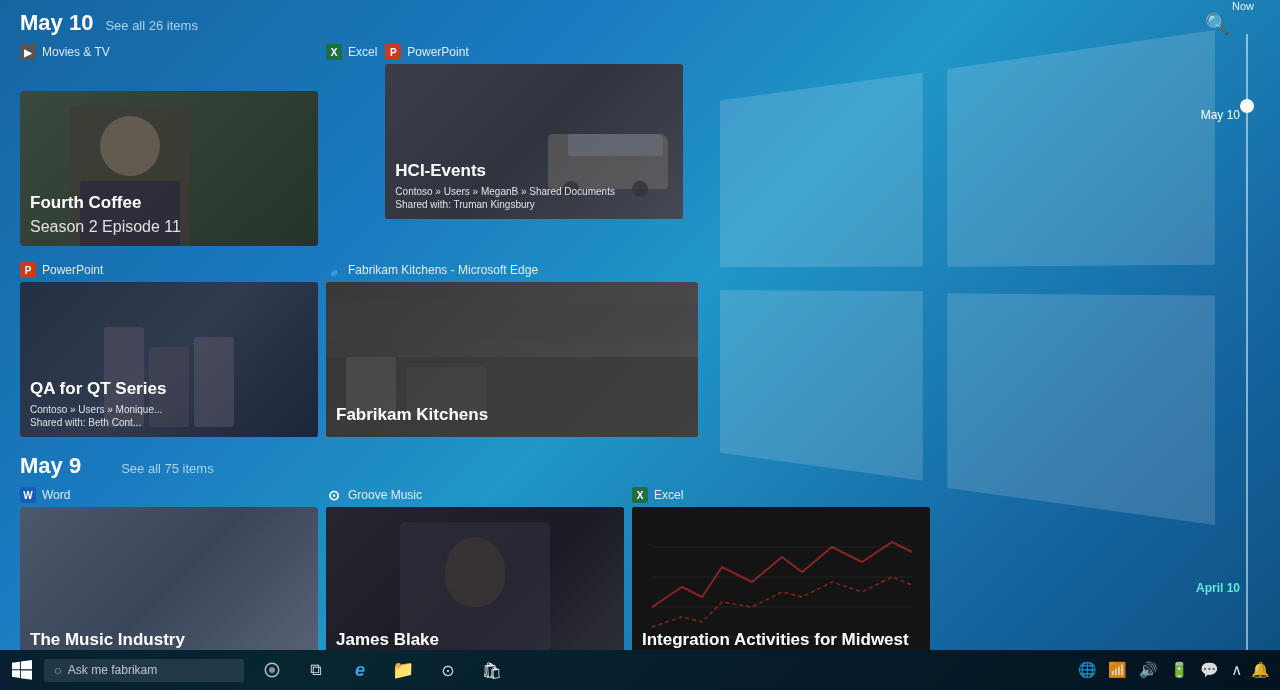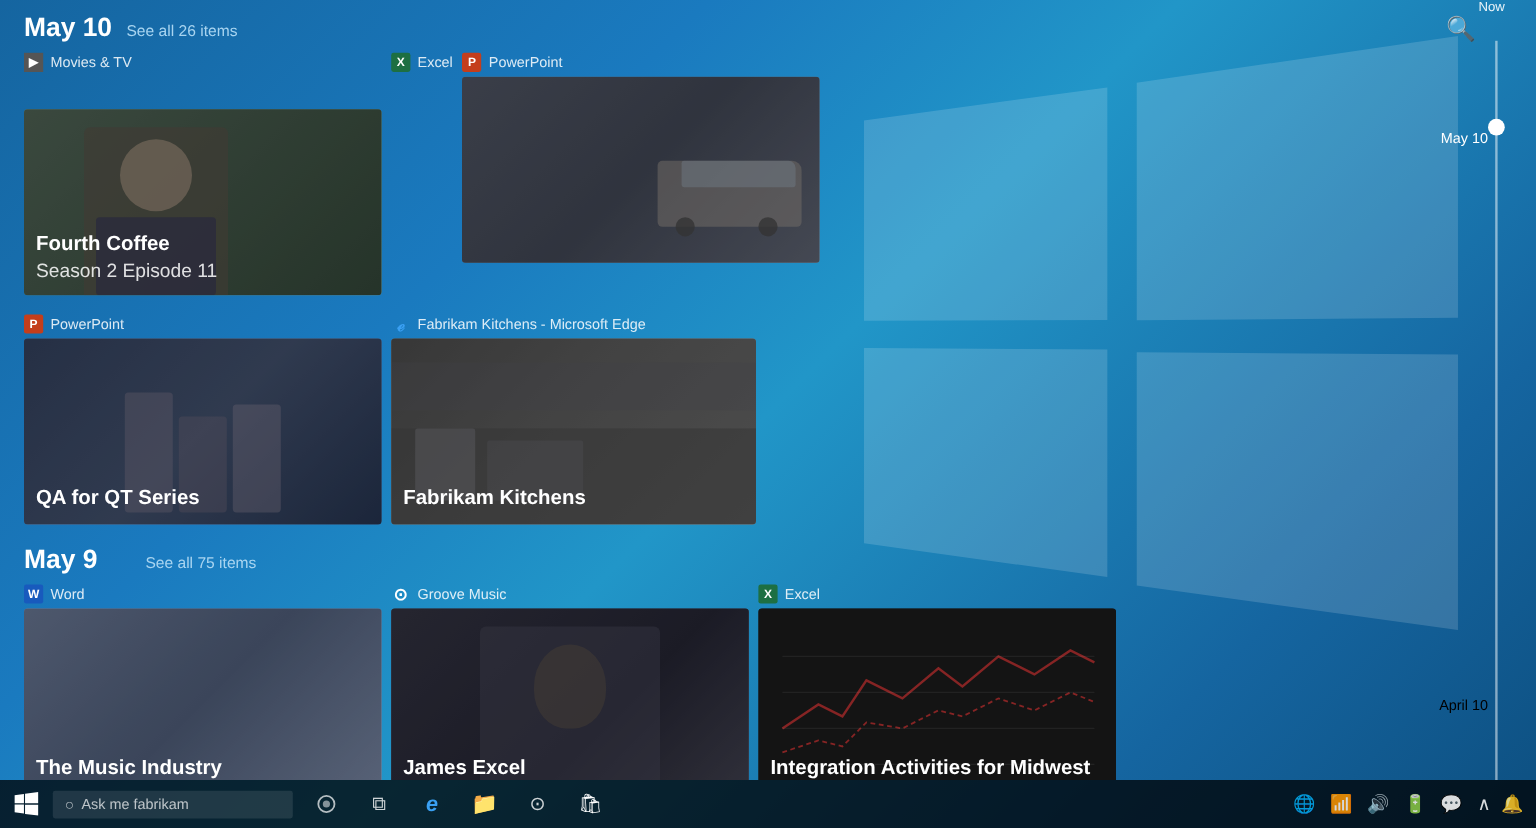--- a/index.html
+++ b/index.html
@@ -91,21 +91,21 @@
     
     .card {
       width: 298px;
       height: 155px;
       border-radius: 3px;
       overflow: hidden;
       position: relative;
       cursor: pointer;
     }
     .card-wide {
-      width: 304px;
+      width: 372px;
     }
     .card-overlay {
       position: absolute;
       inset: 0;
       background: rgba(0,0,0,0.35);
     }
     .card-content {
       position: absolute;
       bottom: 0;
       left: 0;
@@ -252,22 +252,23 @@
       top: 108px;
       font-size: 12px;
       color: white;
       white-space: nowrap;
     }
     .timeline-label-apr10 {
       position: absolute;
       right: 22px;
       bottom: 55px;
       font-size: 12px;
-      color: #000000;
+      color: #5eead4;
       white-space: nowrap;
+      font-weight: bold;
     }
 
     
     .top-search {
       position: absolute;
       top: 12px;
       right: 50px;
       z-index: 10;
       color: rgba(255,255,255,0.8);
       font-size: 20px;
@@ -425,20 +426,22 @@
         <div style="position:absolute;inset:0;background:linear-gradient(135deg,#5a6070 0%,#4a5060 50%,#6a7080 100%);">
 
           <div style="position:absolute;bottom:30px;right:15px;width:120px;height:55px;background:rgba(180,170,160,0.5);border-radius:4px 8px 4px 4px;">
             <div style="position:absolute;top:0;left:20px;right:5px;height:22px;background:rgba(180,200,220,0.4);border-radius:2px 6px 2px 2px;"></div>
             <div style="position:absolute;bottom:-8px;left:15px;width:16px;height:16px;border-radius:50%;background:rgba(80,80,80,0.8);"></div>
             <div style="position:absolute;bottom:-8px;right:20px;width:16px;height:16px;border-radius:50%;background:rgba(80,80,80,0.8);"></div>
           </div>
         </div>
         <div class="card-overlay"></div>
         <div class="card-content">
+          <div class="card-title">HCI-Events</div>
+          <div class="card-subtitle" style="font-size:10px;">Contoso » Users » MeganB » Shared Documents<br>Shared with: Truman Kingsbury</div>
         </div>
       </div>
     </div>
 
   </div>
 
   <div class="cards-row">
 
     <div class="card-wrapper">
       <div class="app-label">
@@ -450,20 +453,21 @@
 
           <div style="position:absolute;inset:10px;display:flex;gap:5px;align-items:flex-end;justify-content:center;">
             <div style="width:40px;height:100px;background:rgba(150,140,160,0.4);border-radius:3px;"></div>
             <div style="width:40px;height:80px;background:rgba(130,120,140,0.4);border-radius:3px;"></div>
             <div style="width:40px;height:90px;background:rgba(160,150,170,0.4);border-radius:3px;"></div>
           </div>
         </div>
         <div class="card-overlay"></div>
         <div class="card-content">
           <div class="card-title">QA for QT Series</div>
+          <div class="card-subtitle" style="font-size:10px;">Contoso » Users » Monique...<br>Shared with: Beth Cont...</div>
         </div>
       </div>
     </div>
 
     <div class="card-wrapper">
       <div class="app-label">
         <span class="app-icon icon-edge" style="font-size:14px;">ℯ</span>
         <span>Fabrikam Kitchens - Microsoft Edge</span>
       </div>
       <div class="card card-fabrikam card-wide">
@@ -511,21 +515,21 @@
       </div>
       <div class="card card-james-blake">
         <div style="position:absolute;inset:0;background:linear-gradient(135deg,#3a3a4a 0%,#2a2a3a 60%,#4a4a5a 100%);">
 
           <div style="position:absolute;bottom:0;left:50%;transform:translateX(-50%);width:150px;height:140px;background:rgba(80,80,100,0.5);border-radius:5px 5px 0 0;overflow:hidden;">
             <div style="position:absolute;top:15px;left:50%;transform:translateX(-50%);width:60px;height:70px;background:rgba(100,90,80,0.6);border-radius:50% 50% 45% 45%;"></div>
           </div>
         </div>
         <div class="card-overlay"></div>
         <div class="card-content">
-          <div class="card-title">James Excel</div>
+          <div class="card-title">James Blake</div>
         </div>
       </div>
     </div>
 
     <div class="card-wrapper">
       <div class="app-label">
         <span class="app-icon icon-excel">X</span>
         <span>Excel</span>
       </div>
       <div class="card card-integration">

